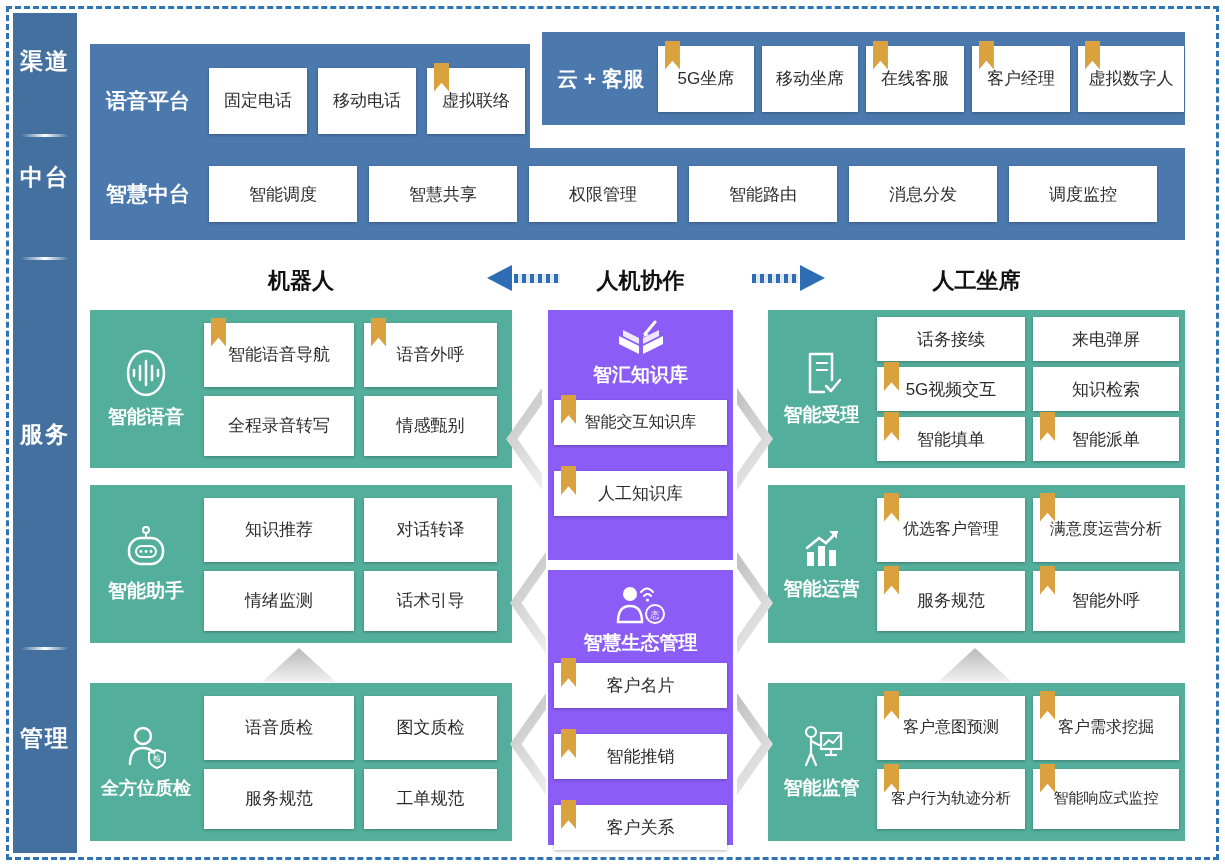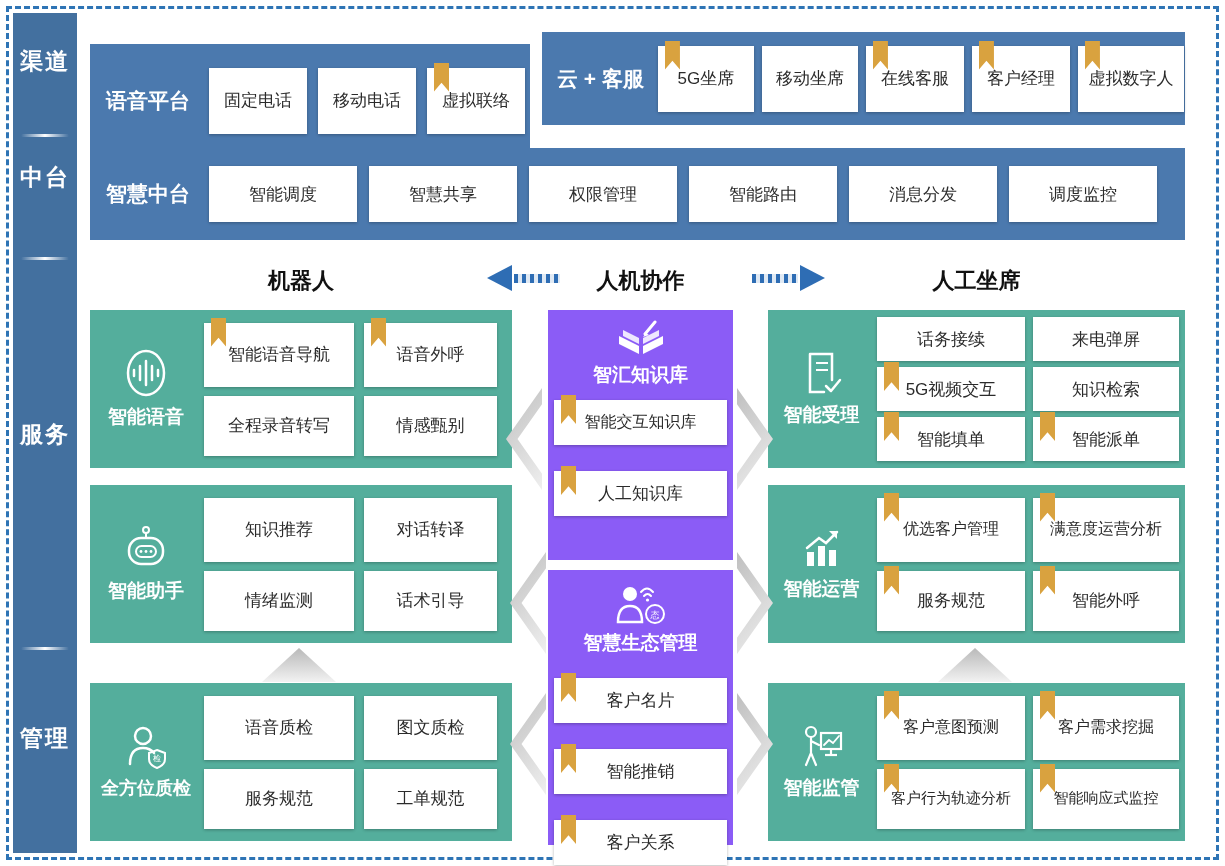--- a/index.html
+++ b/index.html
@@ -251,21 +251,21 @@
         <circle cx="17" cy="12" r="7" fill="#fff"></circle>
         <path d="M5 40 Q5 24 17 24 Q29 24 29 40 Z" fill="none" stroke="#fff" stroke-width="2.5"></path>
         <path d="M28 10 q6 -7 12 0" fill="none" stroke="#fff" stroke-width="2" stroke-linecap="round"></path>
         <path d="M31 14 q3.5 -4 7 0" fill="none" stroke="#fff" stroke-width="2" stroke-linecap="round"></path>
         <circle cx="34.5" cy="18" r="1.6" fill="#fff"></circle>
         <circle cx="42" cy="32" r="9" fill="none" stroke="#fff" stroke-width="2"></circle>
         <text x="42" y="36" font-size="9" fill="#fff" text-anchor="middle">态</text>
       </svg>
   </span>
   <span class="cb-title">智慧生态管理</span>
-  <div class="cb-items" style="margin-top:22px">
+  <div class="cb-items" style="margin-top:7px">
     <div class="wbox">
         <span class="ribbon"></span>
         <span>客户名片</span>
       </div>
     <div class="wbox">
         <span class="ribbon"></span>
         <span>智能推销</span>
       </div>
     <div class="wbox">
         <span class="ribbon"></span>

